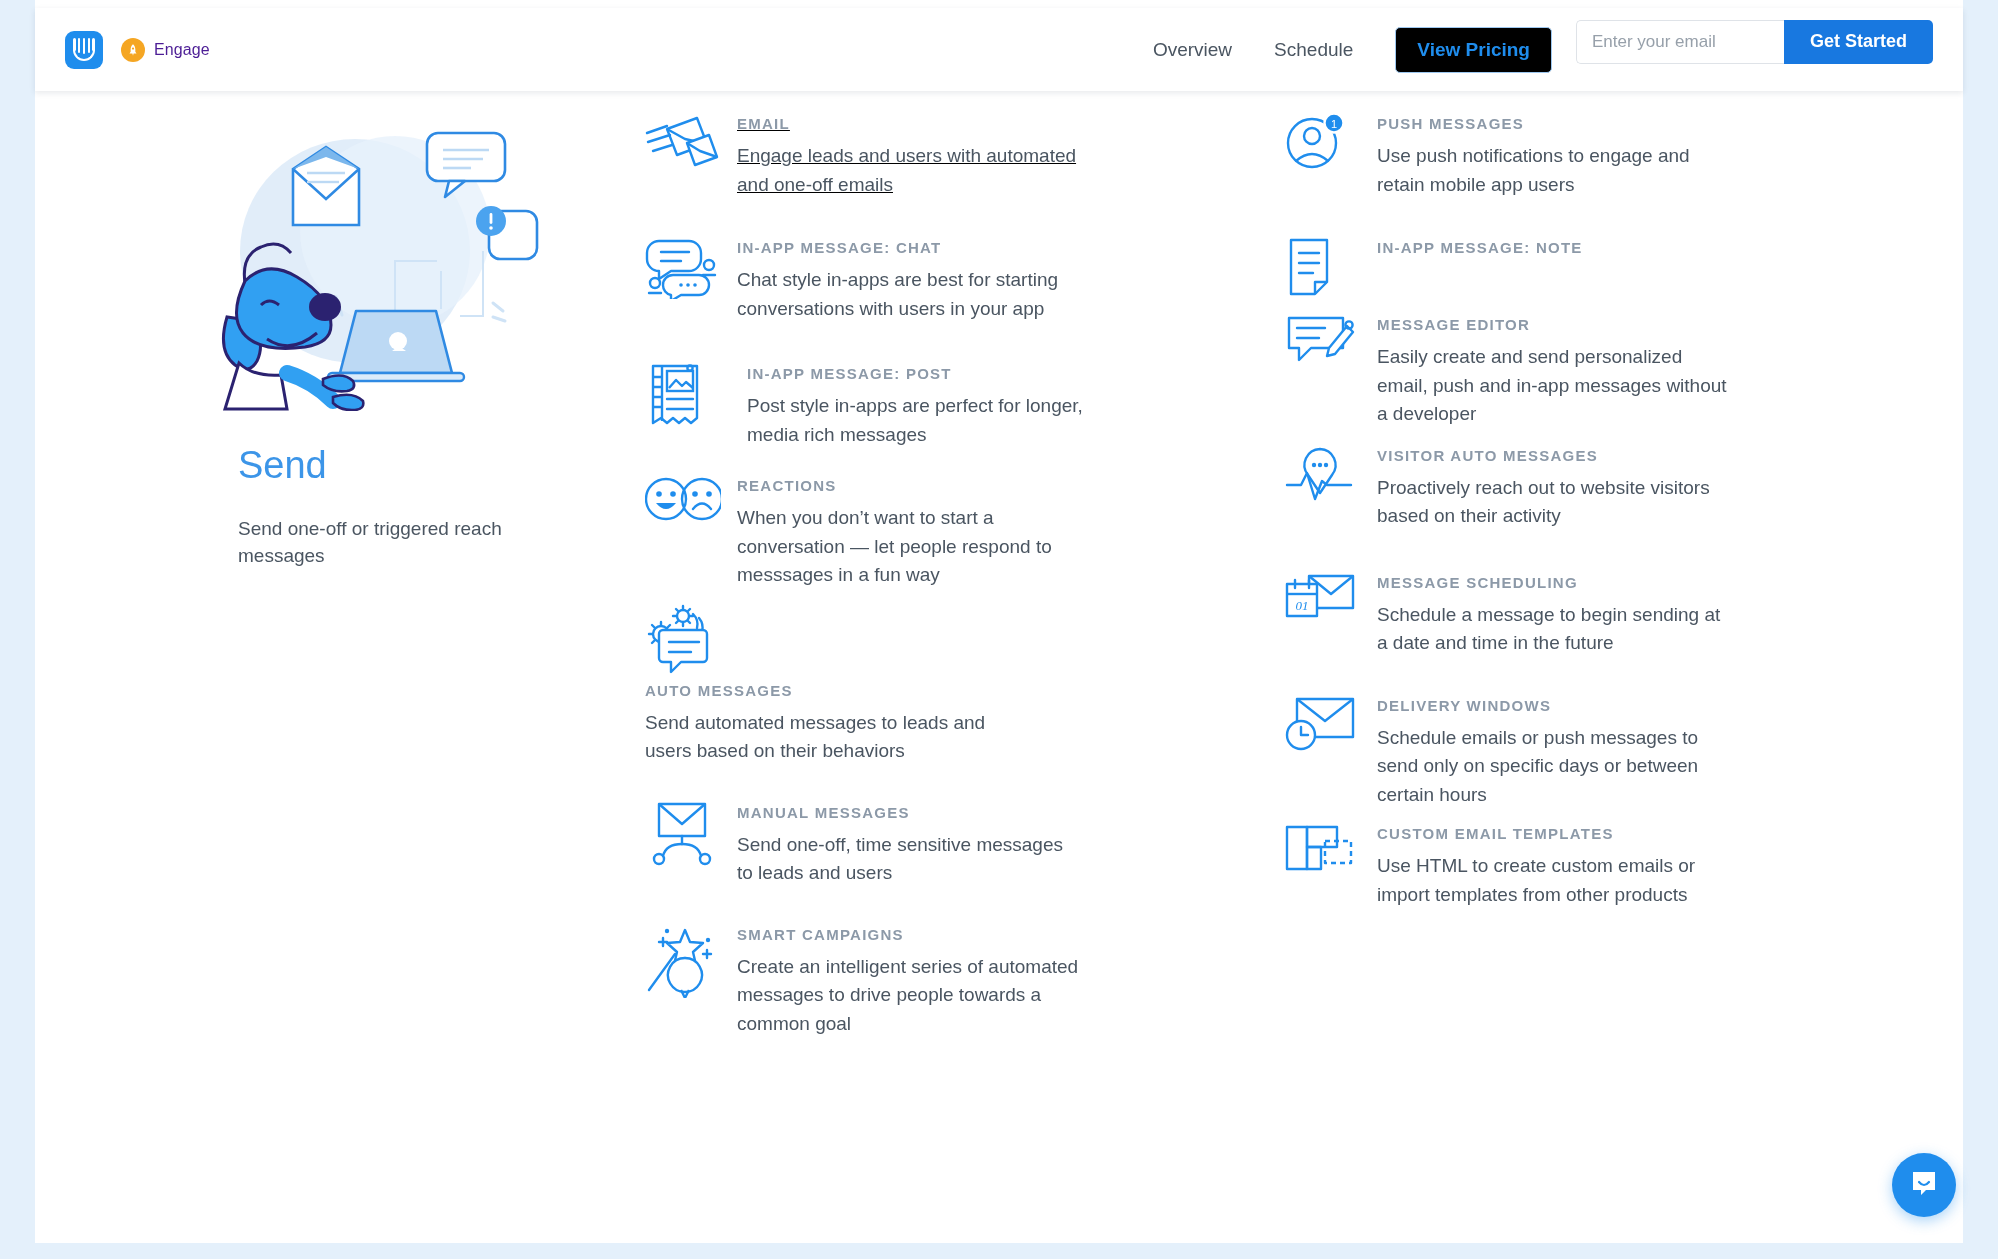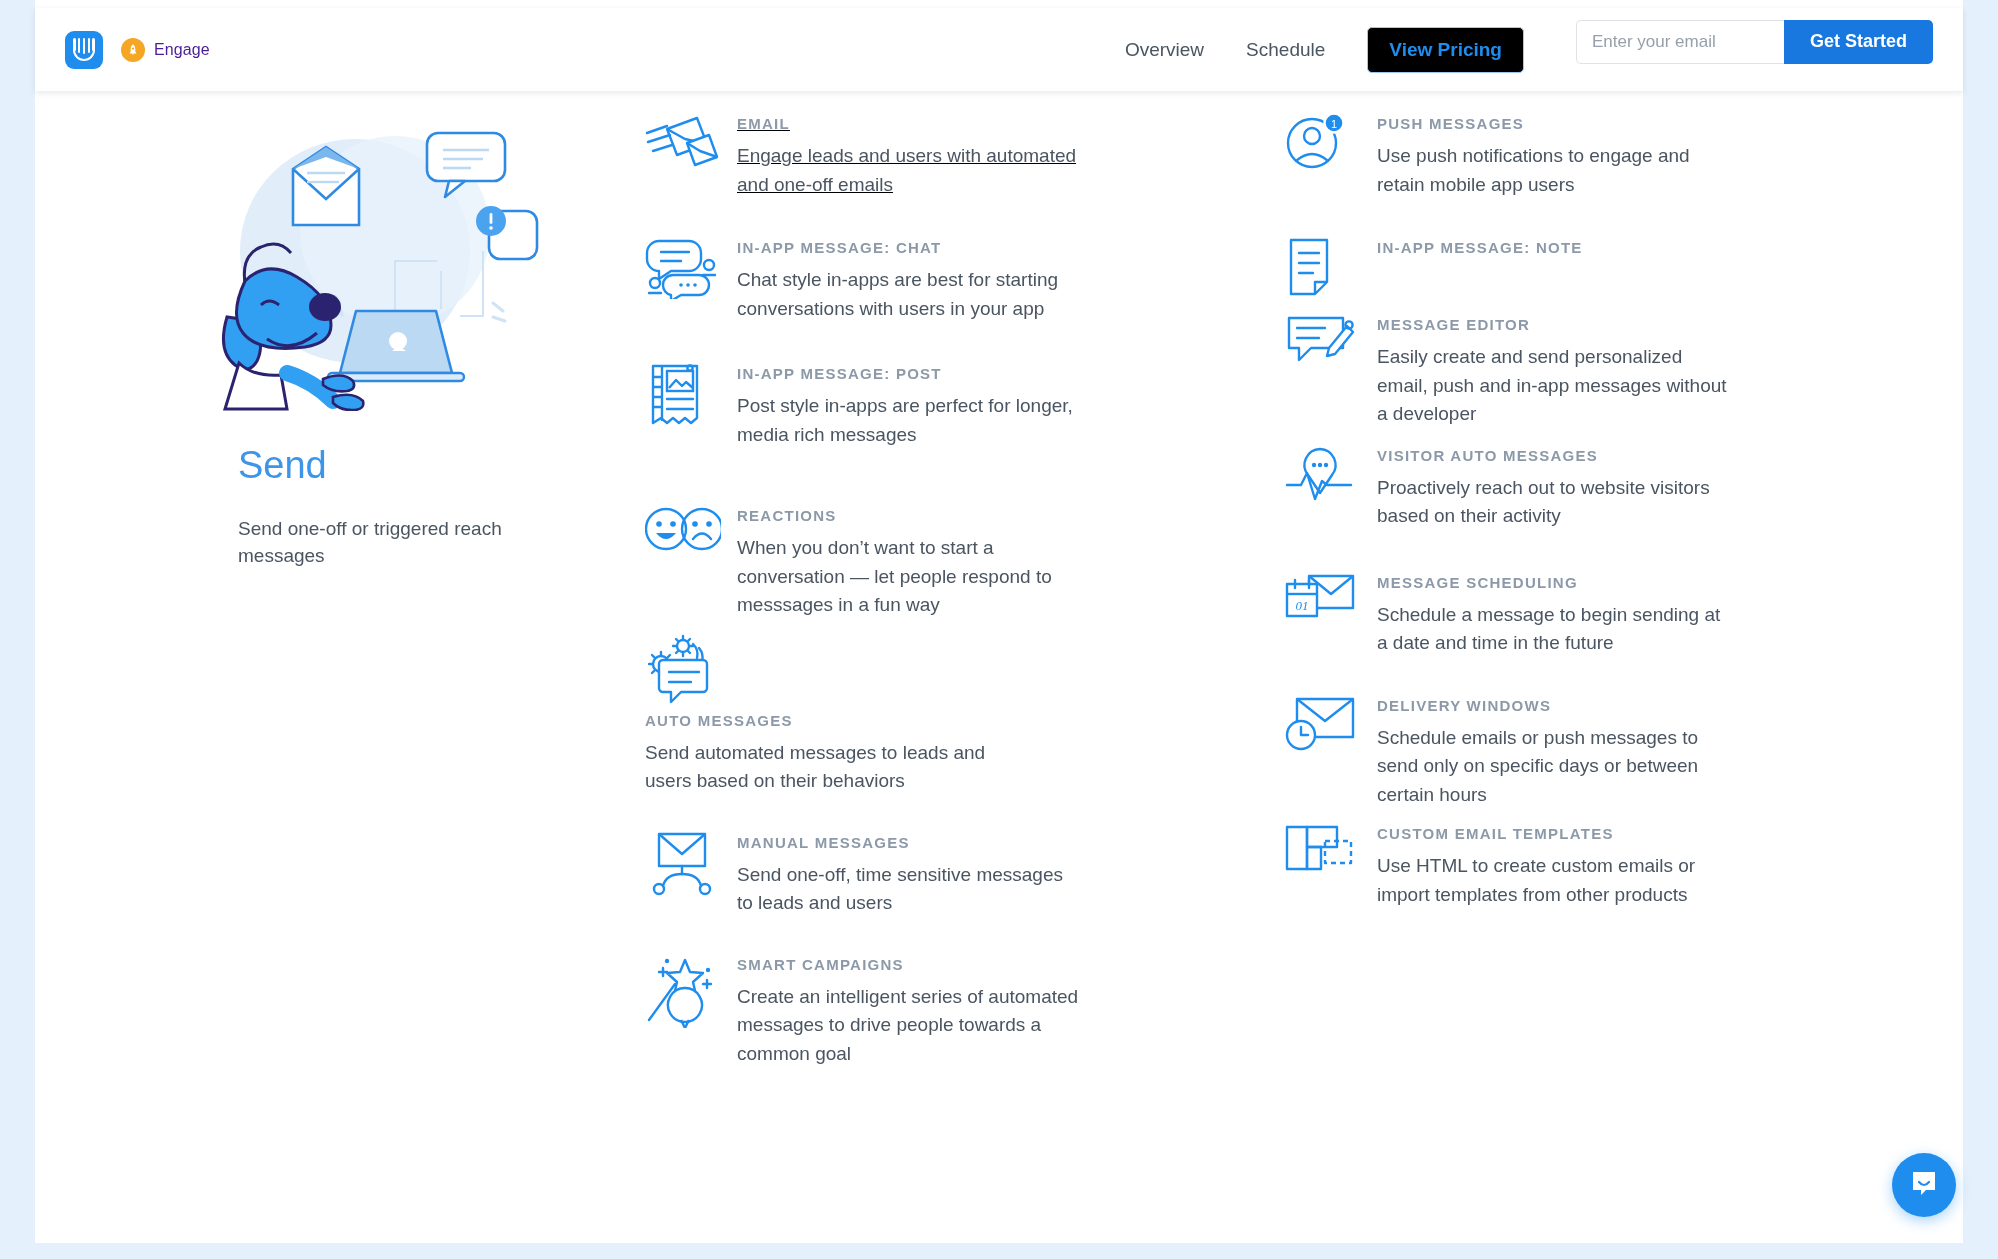--- a/index.html
+++ b/index.html
@@ -69,21 +69,21 @@
     font-size:19px; color:#4a5561; text-decoration:none; white-space:nowrap;
   }
   .btn-outline{
     margin-left:42px;
     font-size:19px; font-weight:bold; color:#1f8ded;
     border:1.5px solid #9ec8f0; border-radius:5px;
     padding:11px 21px; background:#000000; white-space:nowrap;
     cursor:pointer;
   }
   .signup{
-    display:flex; align-items:stretch; margin-left:52px; height:60px;
+    display:flex; align-items:stretch; margin-left:24px; height:60px;
   }
   .email-input{
     width:208px; height:44px;
     border:1px solid #dfe3e8; border-right:none;
     border-radius:5px 0 0 5px;
     padding:0 15px; font-size:17px; color:#3c4651;
     font-family:"Liberation Sans", sans-serif;
     background:#fff; outline:none;
   }
   .email-input::placeholder{ color:#97a0aa; }
@@ -137,21 +137,21 @@
     color:#8c99a8; text-transform:uppercase; margin-bottom:10px;
   }
   .fdesc{
     font-size:19px; line-height:1.5; color:#4a5561; max-width:345px;
   }
   .fcol.right .fdesc{ max-width:350px; }
 
   
   .fcol.left  .feature:nth-child(1){ margin-bottom:34px;text-decoration:underline; }
   .fcol.left  .feature:nth-child(2){ margin-bottom:36px; }
-  .fcol.left  .feature:nth-child(3){ margin-bottom:52px; }
+  .fcol.left  .feature:nth-child(3){ margin-bottom:22px;gap:10px; }
   .fcol.left  .feature:nth-child(4){ margin-bottom:10px; }
   .fcol.left  .feature:nth-child(5){ margin-bottom:32px;flex-direction:column; }
   .fcol.left  .feature:nth-child(6){ margin-bottom:32px; }
   .fcol.right .feature:nth-child(1){ margin-bottom:34px; }
   .fcol.right .feature:nth-child(2){ margin-bottom:11px; }
   .fcol.right .feature:nth-child(3){ margin-bottom:12px; }
   .fcol.right .feature:nth-child(4){ margin-bottom:37px; }
   .fcol.right .feature:nth-child(5){ margin-bottom:33px; }
   .fcol.right .feature:nth-child(6){ margin-bottom:10px; }
 

